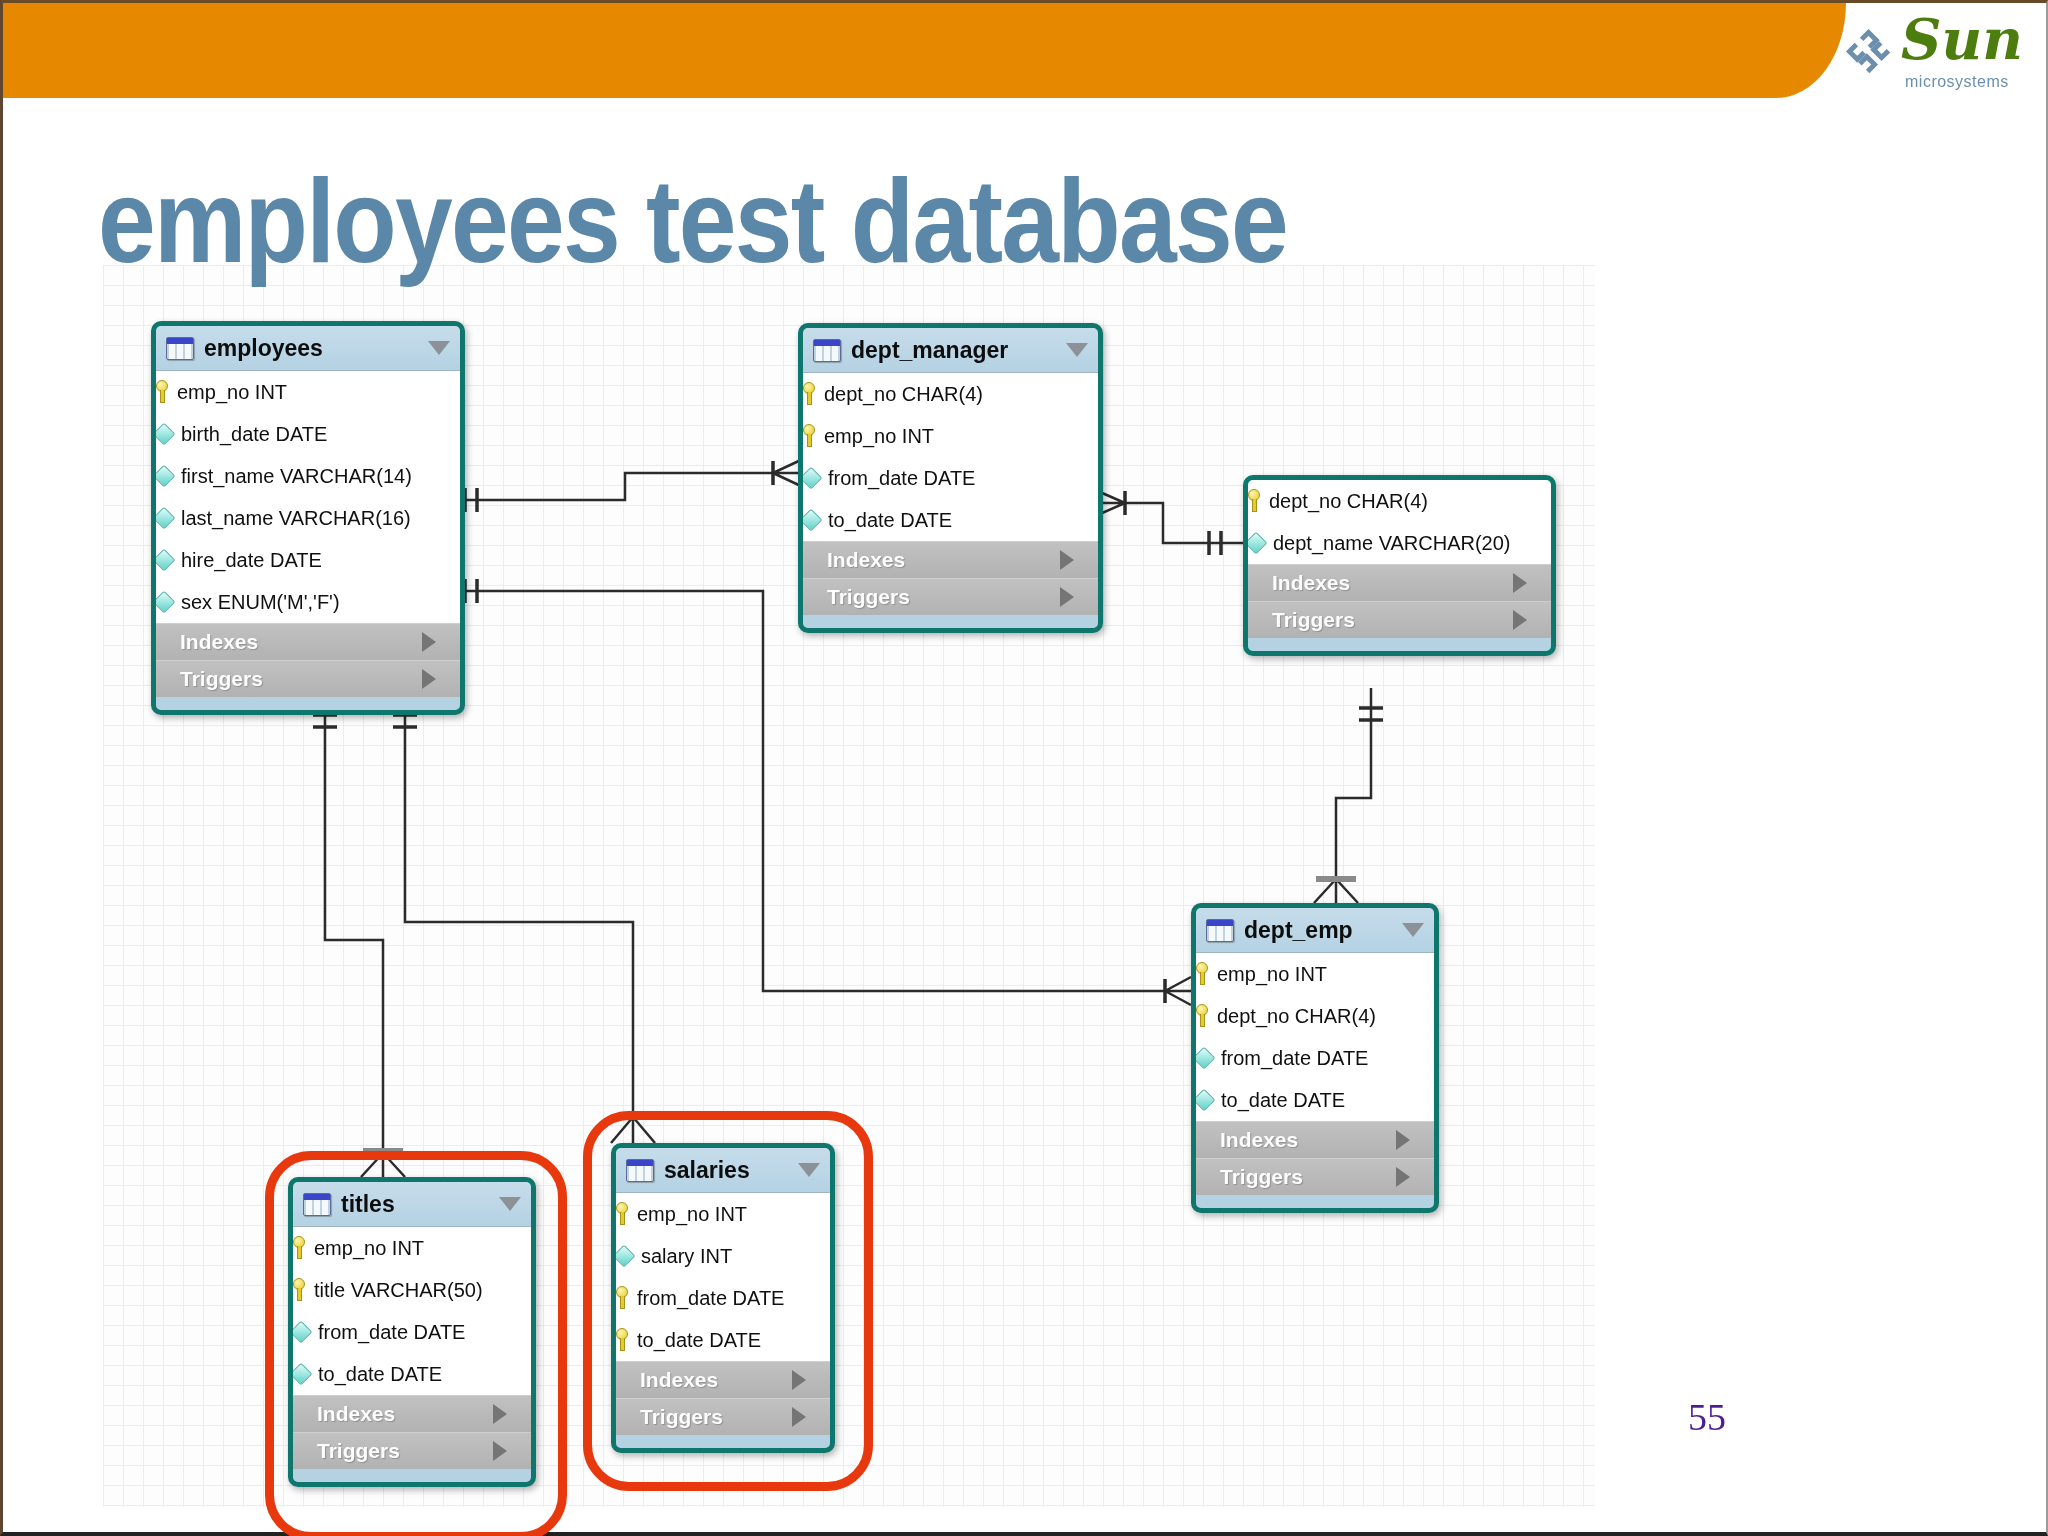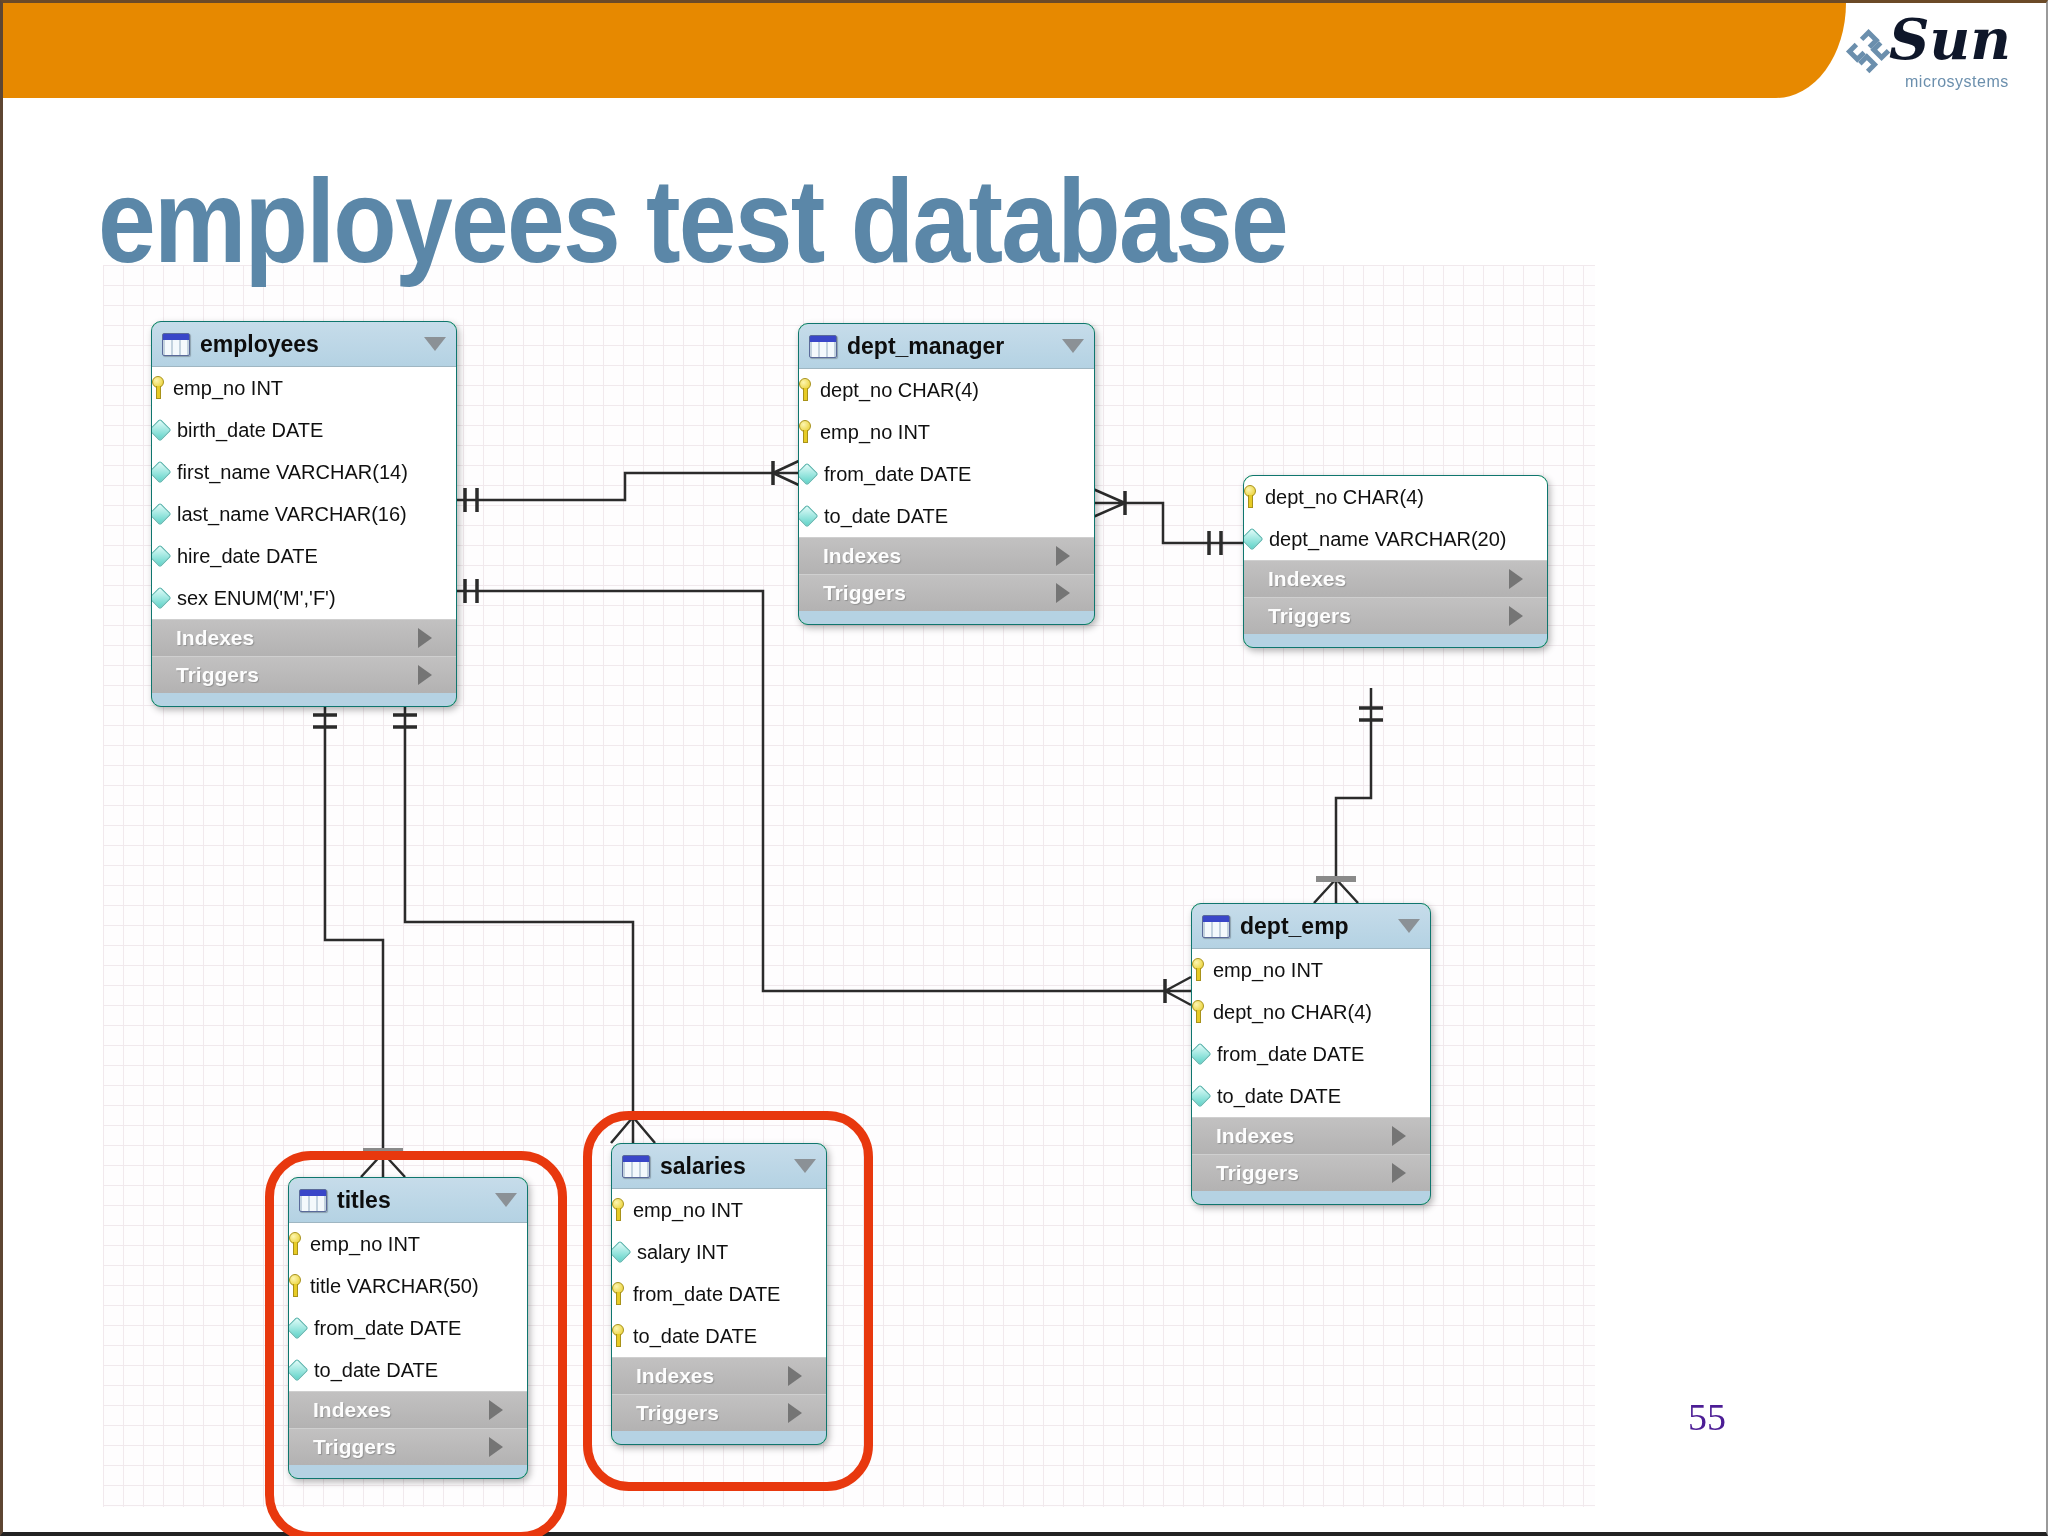--- a/index.html
+++ b/index.html
@@ -9,42 +9,42 @@
          border-left:3px solid #5e4632;border-top:3px solid #6b4a28;
          border-right:2px solid #9a9a9a;border-bottom:4px solid #222;}
 
   
   .topbar{position:absolute;left:0;top:0;width:1843px;height:95px;
           background:#e78900;border-bottom-right-radius:70px 95px;}
 
   
   .sun-logo{position:absolute;left:1838px;top:10px;width:200px;height:85px;}
   .sun-diamond{position:absolute;left:4px;top:12px;}
-  .sun-word{position:absolute;left:48px;top:-4px;font-family:"DejaVu Serif",serif;
-            font-style:italic;font-weight:bold;font-size:56px;color:#0f172a;line-height:1.1;}
+  .sun-word{position:absolute;left:60px;top:-4px;font-family:"DejaVu Serif",serif;
+            font-style:italic;font-weight:bold;font-size:56px;color:#4d7c0f;line-height:1.1;}
   .sun-sub{position:absolute;left:64px;top:60px;font-size:16px;color:#6b8fad;
            letter-spacing:0.5px;font-family:"Liberation Sans",sans-serif;}
 
   
   .slide-title{position:absolute;left:95px;top:150px;font-size:118px;font-weight:bold;
                color:#5b87a8;letter-spacing:-2px;transform:scaleX(.88);transform-origin:left;
                white-space:nowrap;z-index:5;}
 
   
   .grid-canvas{position:absolute;left:100px;top:262px;width:1492px;height:1242px;
                background-color:#fefdfe;
                background-image:linear-gradient(#f1e9ed 1px,transparent 1px),
                                 linear-gradient(90deg,#f1e9ed 1px,transparent 1px);
                background-size:20px 20px;z-index:1;}
 
   
   .connectors{position:absolute;left:0;top:0;z-index:2;pointer-events:none;}
 
   
-  .db-table{position:absolute;z-index:3;border:1px solid #0f766e;border-radius:10px;
+  .db-table{position:absolute;z-index:3;border:5px solid #0f766e;border-radius:10px;
             overflow:hidden;background:#22c55e;box-shadow:2px 3px 7px rgba(0,0,0,.3);}
   .tbl-header{height:44px;background:linear-gradient(#c6dcea,#b4d2e3);
               display:flex;align-items:center;padding:0 10px;gap:10px;
               border-bottom:1px solid #9fb6c2;}
   .tbl-icon{width:26px;height:21px;border:1px solid #5a6a9a;border-radius:2px;flex:0 0 auto;
             background-image:linear-gradient(#3946c8,#3946c8),
               repeating-linear-gradient(90deg,#c3d2de 0 2px,#f4f9fc 2px 8px);
             background-size:100% 6px,100% 100%;background-repeat:no-repeat,repeat;
             box-shadow:1px 1px 1px rgba(0,0,0,.25);}
   .tbl-title{font-weight:bold;font-size:23px;color:#0d0d0d;flex:1 1 auto;}

